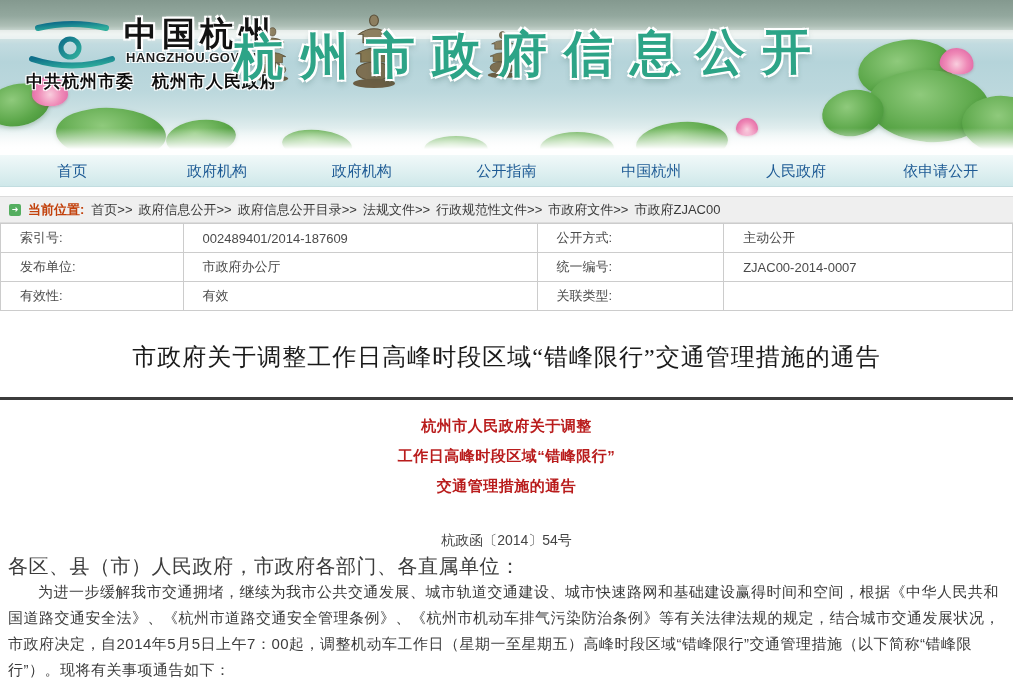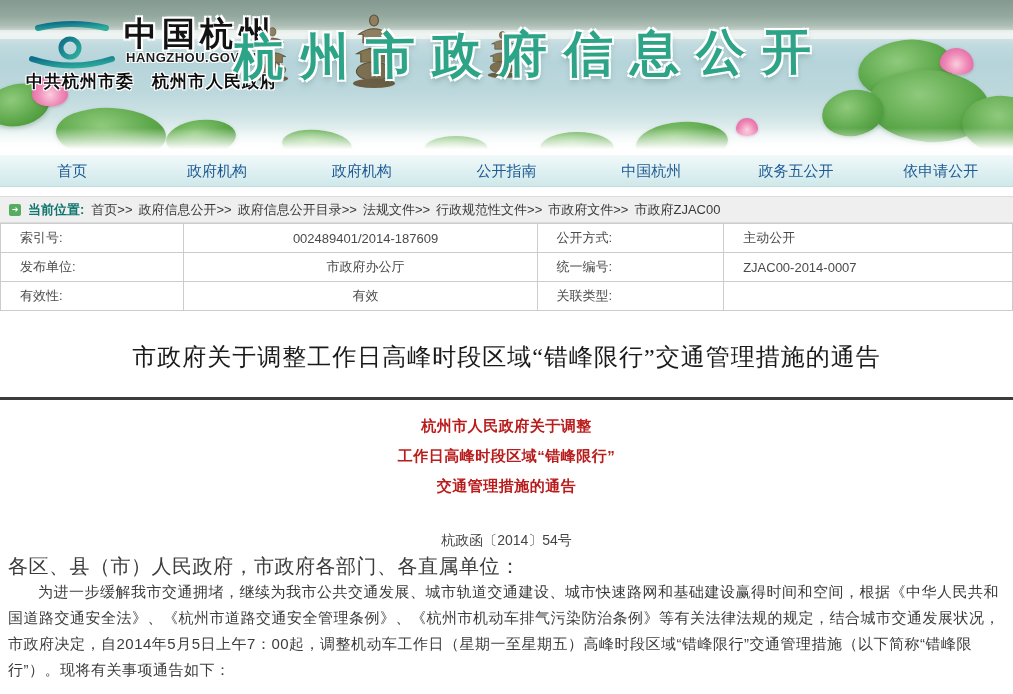--- a/index.html
+++ b/index.html
@@ -53,29 +53,29 @@
     background:linear-gradient(#f1f9f9,#cfe8ea); border-bottom:1px solid #c2dde0; }
   .nav-item { flex:1; text-align:center; line-height:32px; font-size:15px;
     color:#1d5a94; cursor:pointer; }
 
   
   .crumb { display:flex; align-items:center; height:27px; margin-top:9px;
     background:#efefef; border-top:1px solid #dcdcdc; border-bottom:1px solid #dcdcdc;
     padding:0 9px; font-size:13px; color:#3a3a3a; }
   .crumb-icon { width:12px; height:12px; background:#55ae60; border-radius:2px;
     color:#fff; font-size:8px; line-height:12px; text-align:center; margin-right:7px; }
-  .crumb-prefix { font-weight:bold; color:#0f766e; margin-right:7px; }
+  .crumb-prefix { font-weight:bold; color:#c2410c; margin-right:7px; }
   .crumb-seg { color:#3a3a3a; cursor:pointer; }
   .crumb-sep { margin-right:6px; color:#3a3a3a; }
 
   
   .meta { width:100%; border-collapse:collapse; }
   .meta td { border:1px solid #ccc; height:29px; font-size:13px; color:#4a4a4a;
     padding:0 8px 0 19px; }
-  .meta td.c1 { width:182px; } .meta td.c2 { width:353px;text-align:center; }
+  .meta td.c1 { width:182px; } .meta td.c2 { width:353px; }
   .meta td.c3 { width:186px; } .meta td.c4 { width:288px; }
 
   
   .doc-title { margin-top:30px; text-align:center; font-size:24px; font-weight:400;
     color:#1a1a1a; letter-spacing:1px;
     font-family:"Liberation Serif","DejaVu Serif",serif; }
   .rule { margin-top:24px; height:3px; background:#3c3c3c; }
 
   .article { padding:11px 8px 0; color:#3c3c3c; }
   .a-head { text-align:center; font-weight:bold; font-size:15px; line-height:30px;
@@ -160,21 +160,21 @@
   <div class="site-title">杭州市政府信息公开</div>
   <div class="banner-fade"></div>
 </div>
 
 <div class="nav">
   <div class="nav-item">首页</div>
   <div class="nav-item">政府机构</div>
   <div class="nav-item">政府机构</div>
   <div class="nav-item">公开指南</div>
   <div class="nav-item">中国杭州</div>
-  <div class="nav-item">政务五公开</div>
+  <div class="nav-item">人民政府</div>
   <div class="nav-item">依申请公开</div>
 </div>
 
 <div class="crumb">
   <span class="crumb-icon">➜</span>
   <span class="crumb-prefix">当前位置:</span>
   <span class="crumb-seg">首页</span>
     <span class="crumb-sep">&gt;&gt;</span>
   <span class="crumb-seg">政府信息公开</span>
     <span class="crumb-sep">&gt;&gt;</span>

